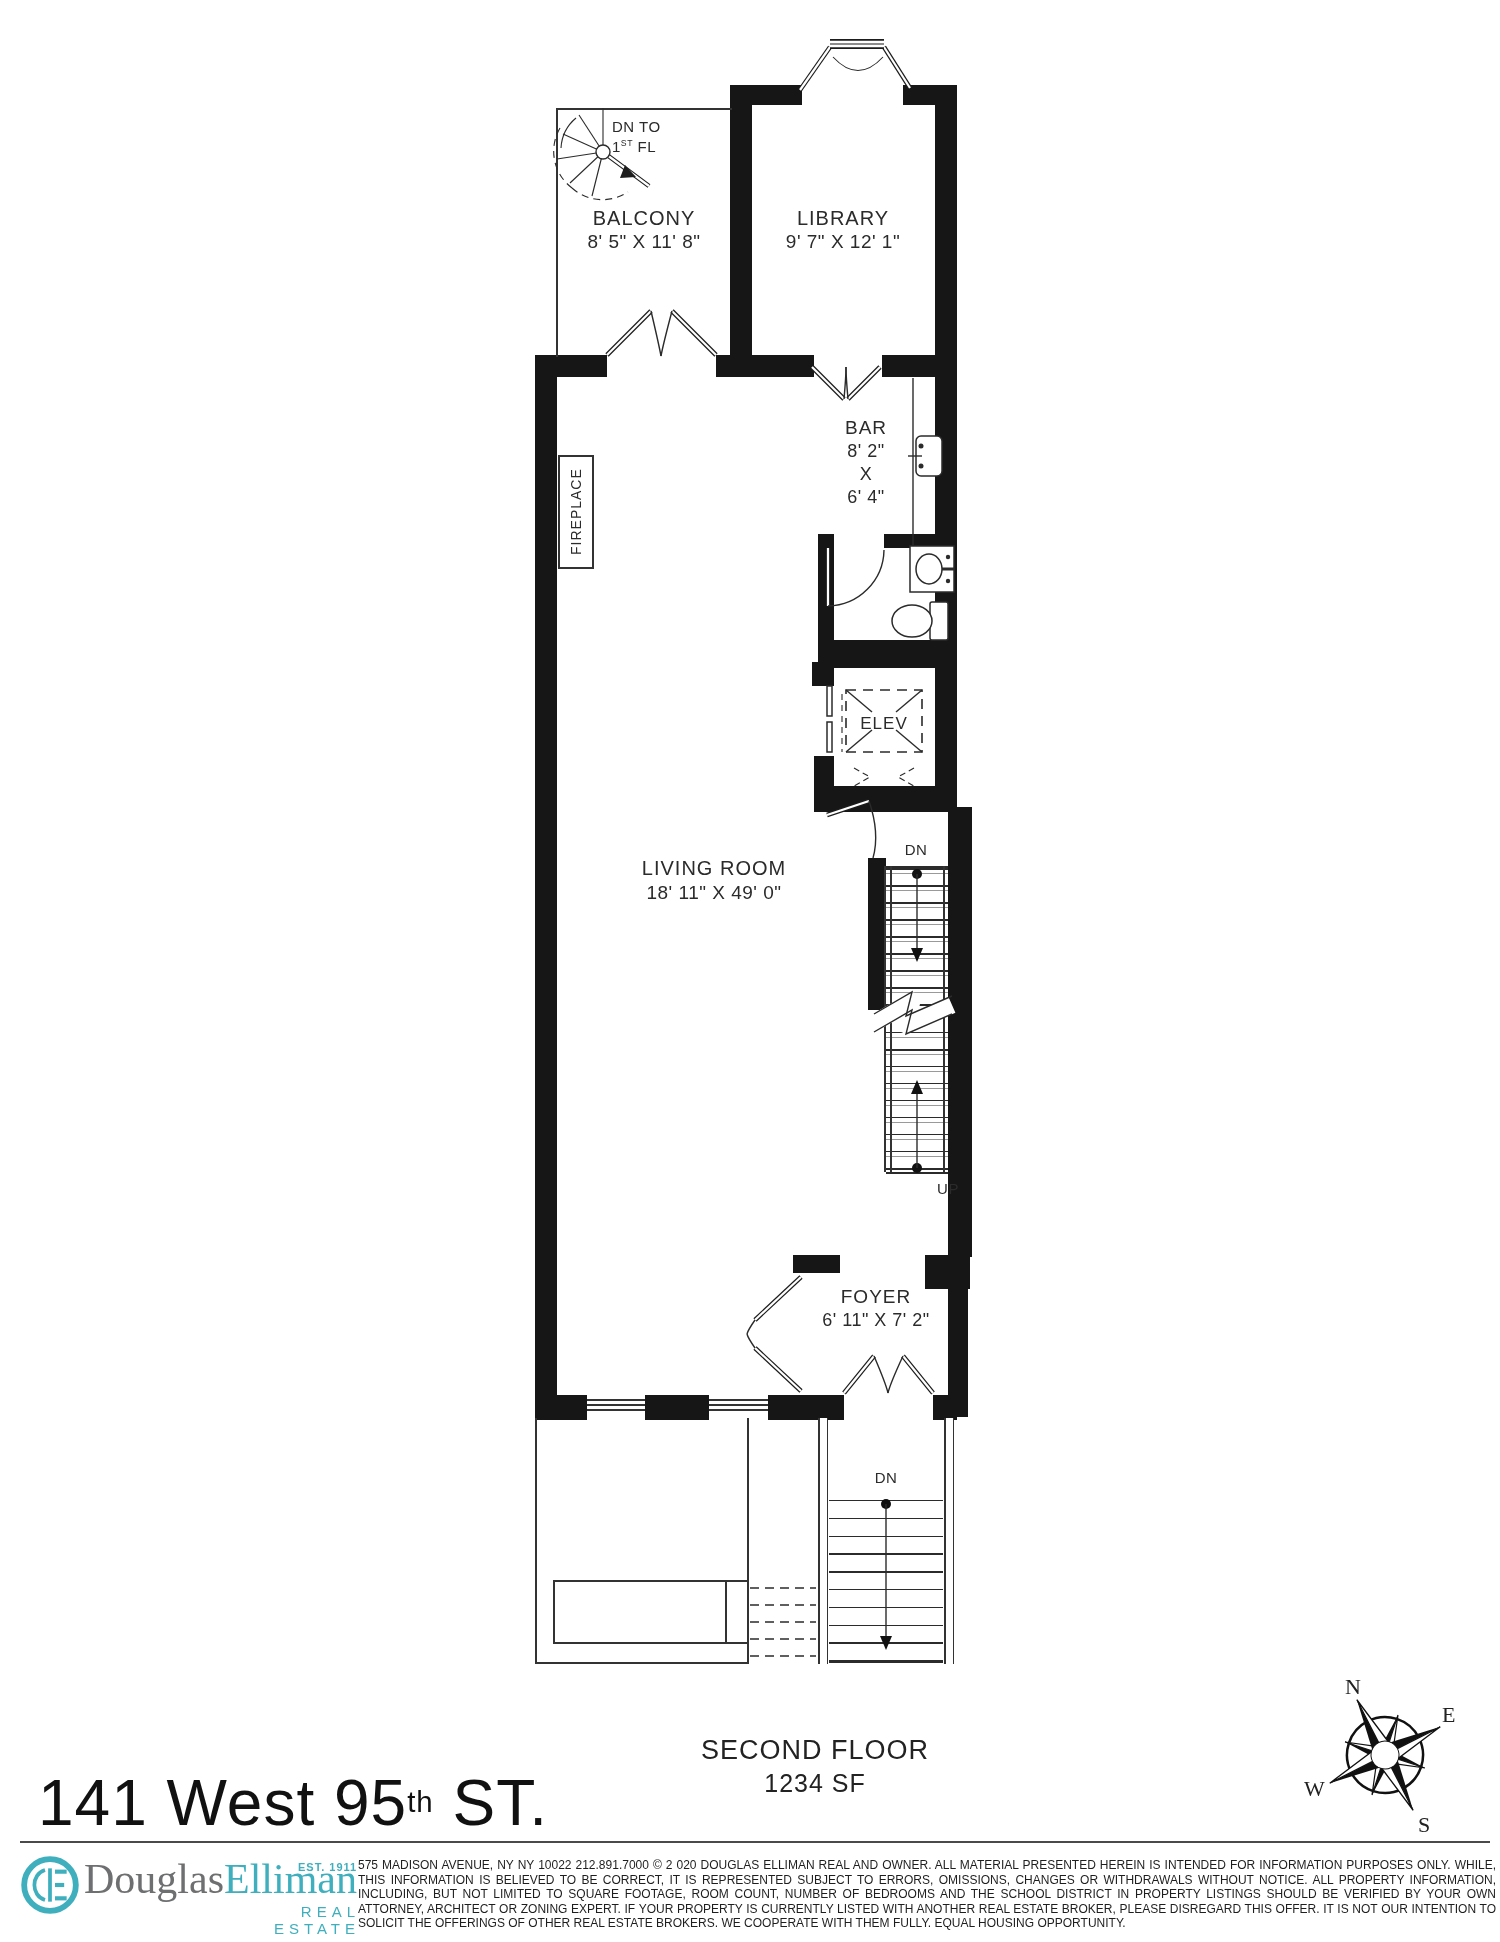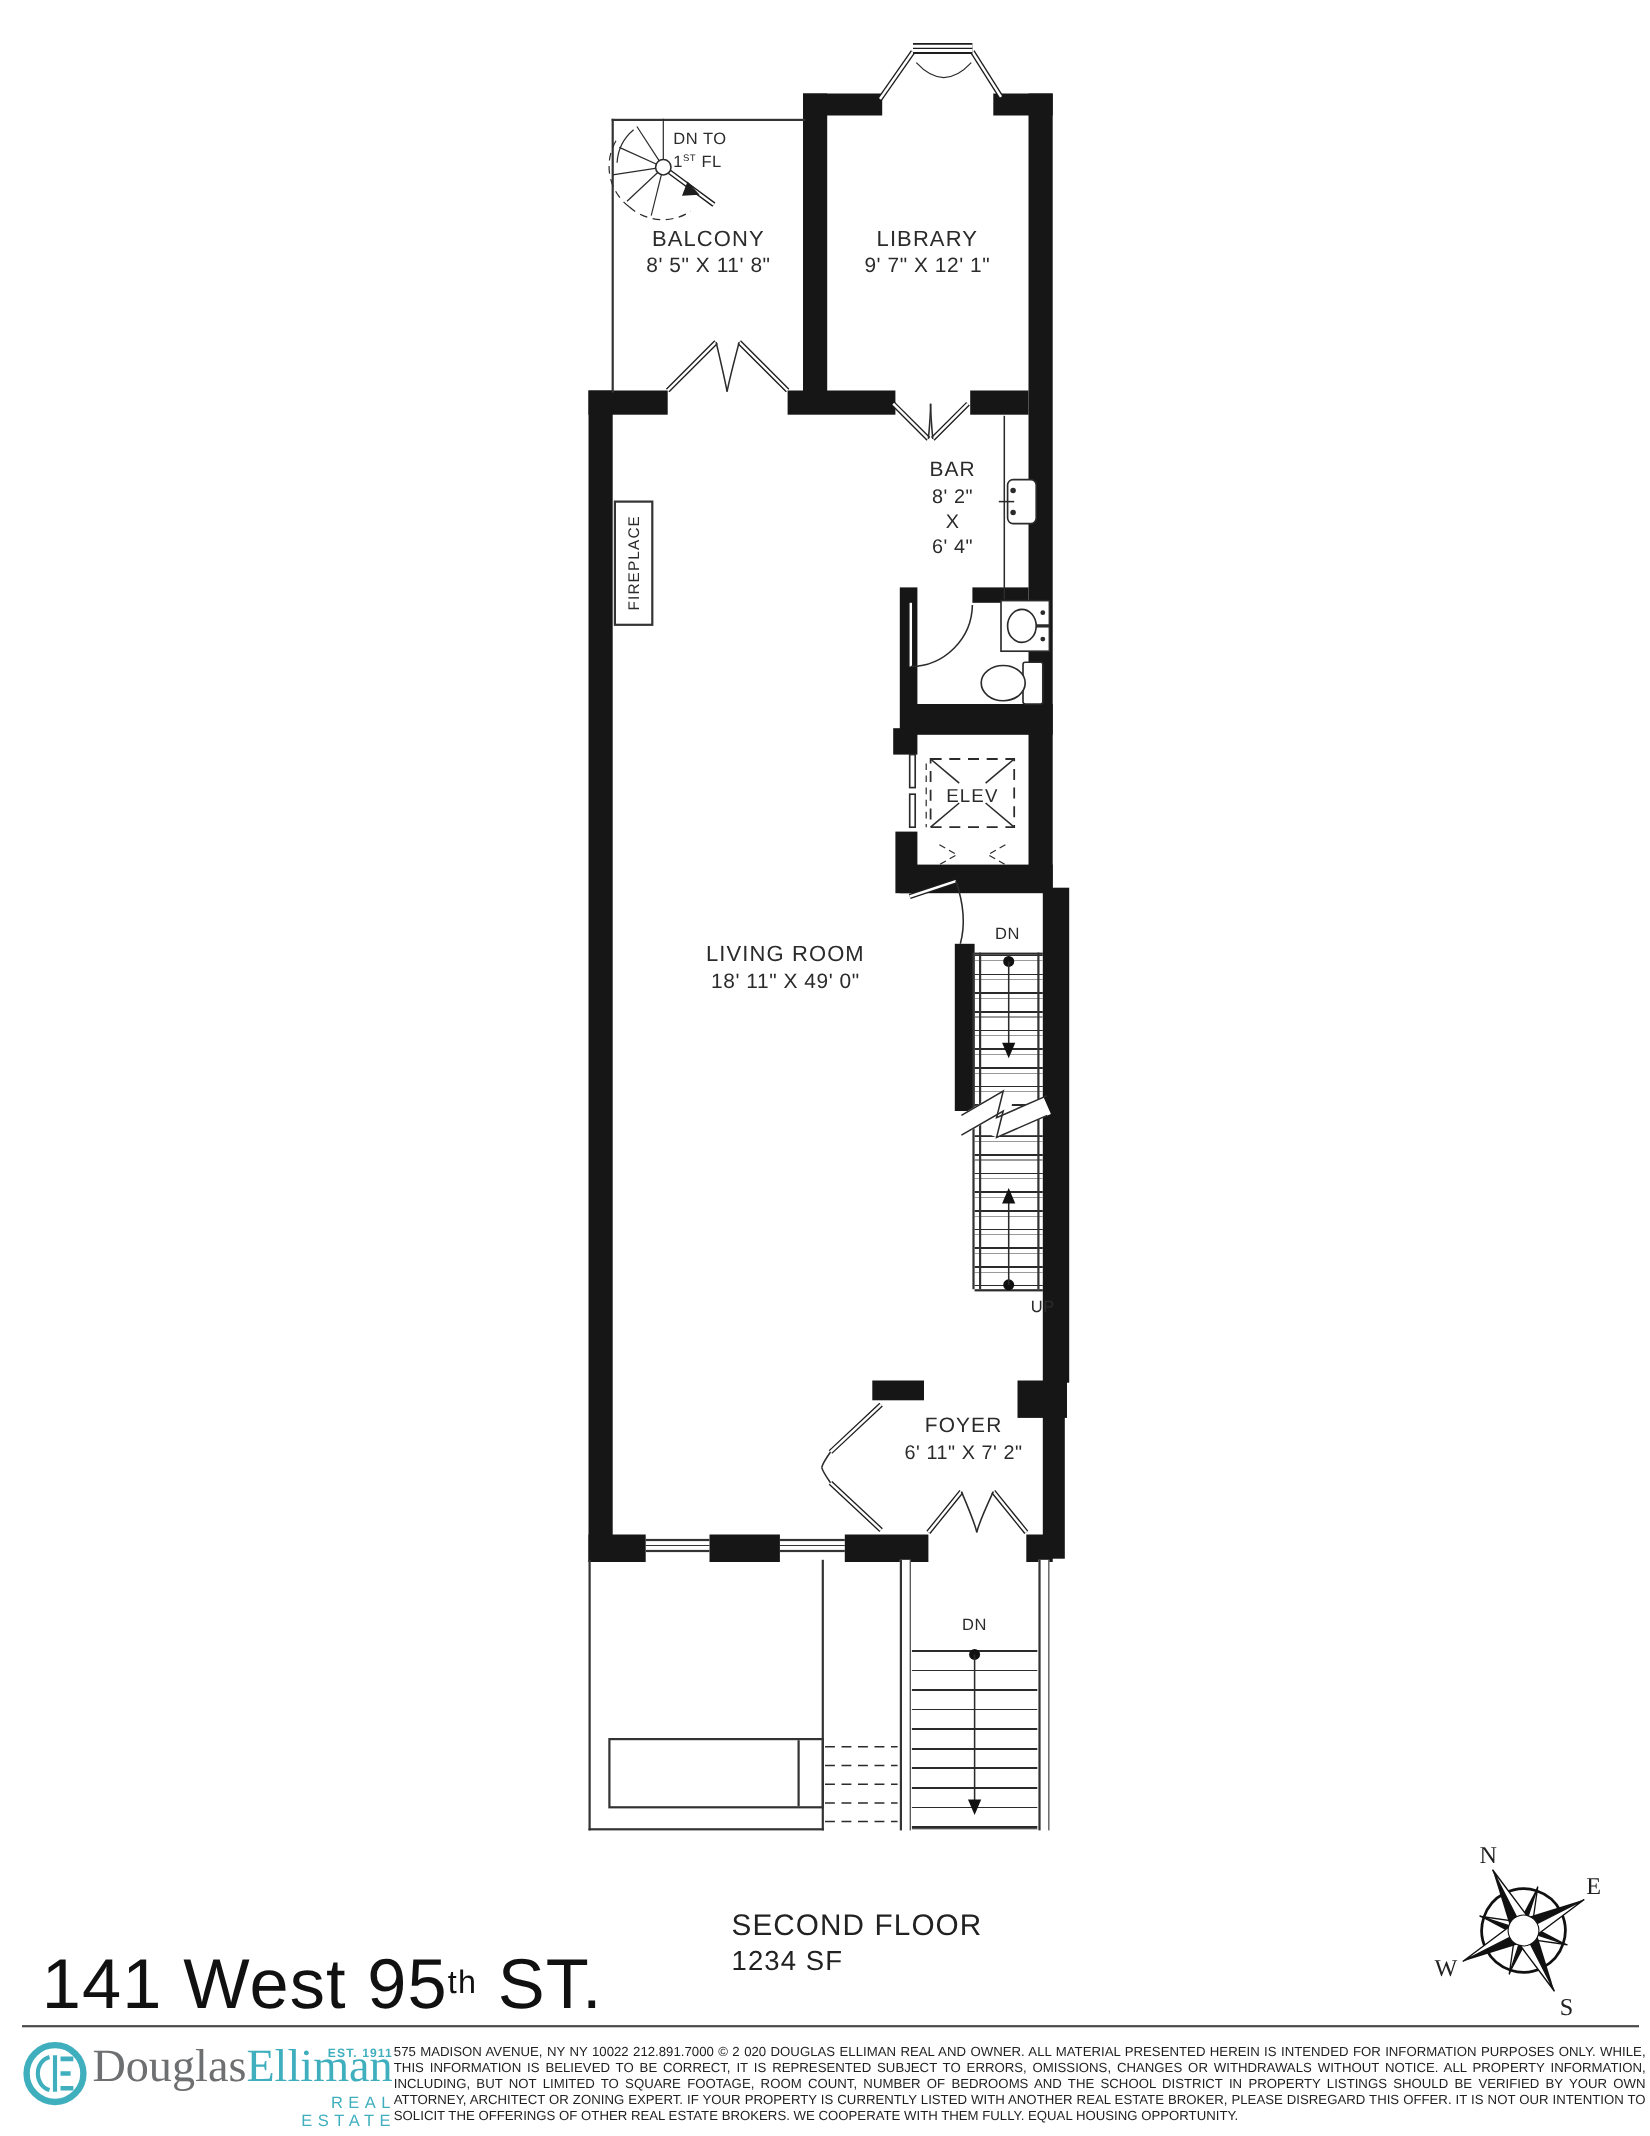--- a/index.html
+++ b/index.html
@@ -31,21 +31,21 @@
     background-image:repeating-linear-gradient(to bottom,#2b2b2b 0 1.5px,transparent 1.5px 17.8px);}
   .stringer{position:absolute;width:1.5px;background:#333;z-index:1;}
   .rail{position:absolute;box-sizing:border-box;border-left:2px solid #333;border-right:1.5px solid #333;background:#fff;z-index:1;}
   .win{position:absolute;box-sizing:border-box;height:12px;border-top:2px solid #333;border-bottom:2px solid #333;
        background:linear-gradient(to bottom,transparent 42%,#333 42%,#333 58%,transparent 58%);z-index:1;}
   .vtext{writing-mode:vertical-rl;transform:rotate(180deg);}
   
   #title{position:absolute;left:6px;top:1766px;font-size:64px;color:#111;letter-spacing:1px;z-index:3;margin-left:32px;}
   #title .sup{font-size:46%;vertical-align:38%;}
   #rule{position:absolute;left:20px;top:1841px;width:1470px;height:2px;background:#4a4a4a;z-index:3;}
-  #floorlbl{position:absolute;left:665px;top:1735px;width:300px;text-align:left;color:#222;z-index:3;}
+  #floorlbl{position:absolute;left:665px;top:1735px;width:300px;text-align:center;color:#222;z-index:3;}
   #floorlbl .t1{font-size:27px;letter-spacing:1px;}
   #floorlbl .t2{font-size:25px;margin-top:3px;letter-spacing:1px;}
   #disclaimer{position:absolute;left:358px;top:1858px;width:1138px;font-size:12px;line-height:14.6px;
               text-align:justify;color:#1e1e1e;z-index:3;}
   #logo{position:absolute;left:20px;top:1853px;z-index:3;text-align:right;}
   .brandrow{position:absolute;left:64px;top:2px;white-space:nowrap;font-family:"Liberation Serif",serif;font-size:42px;}
   .brand-gray{color:#6e6f71;}
   .brand-teal{color:#3fafbe;}
   .est{position:absolute;left:278px;top:8px;font-size:11px;letter-spacing:1px;color:#3fafbe;font-family:"Liberation Sans",sans-serif;font-weight:bold;}
   .tagline{position:absolute;left:196px;top:50px;font-size:15px;letter-spacing:5px;color:#3fafbe;font-family:"Liberation Sans",sans-serif;}

